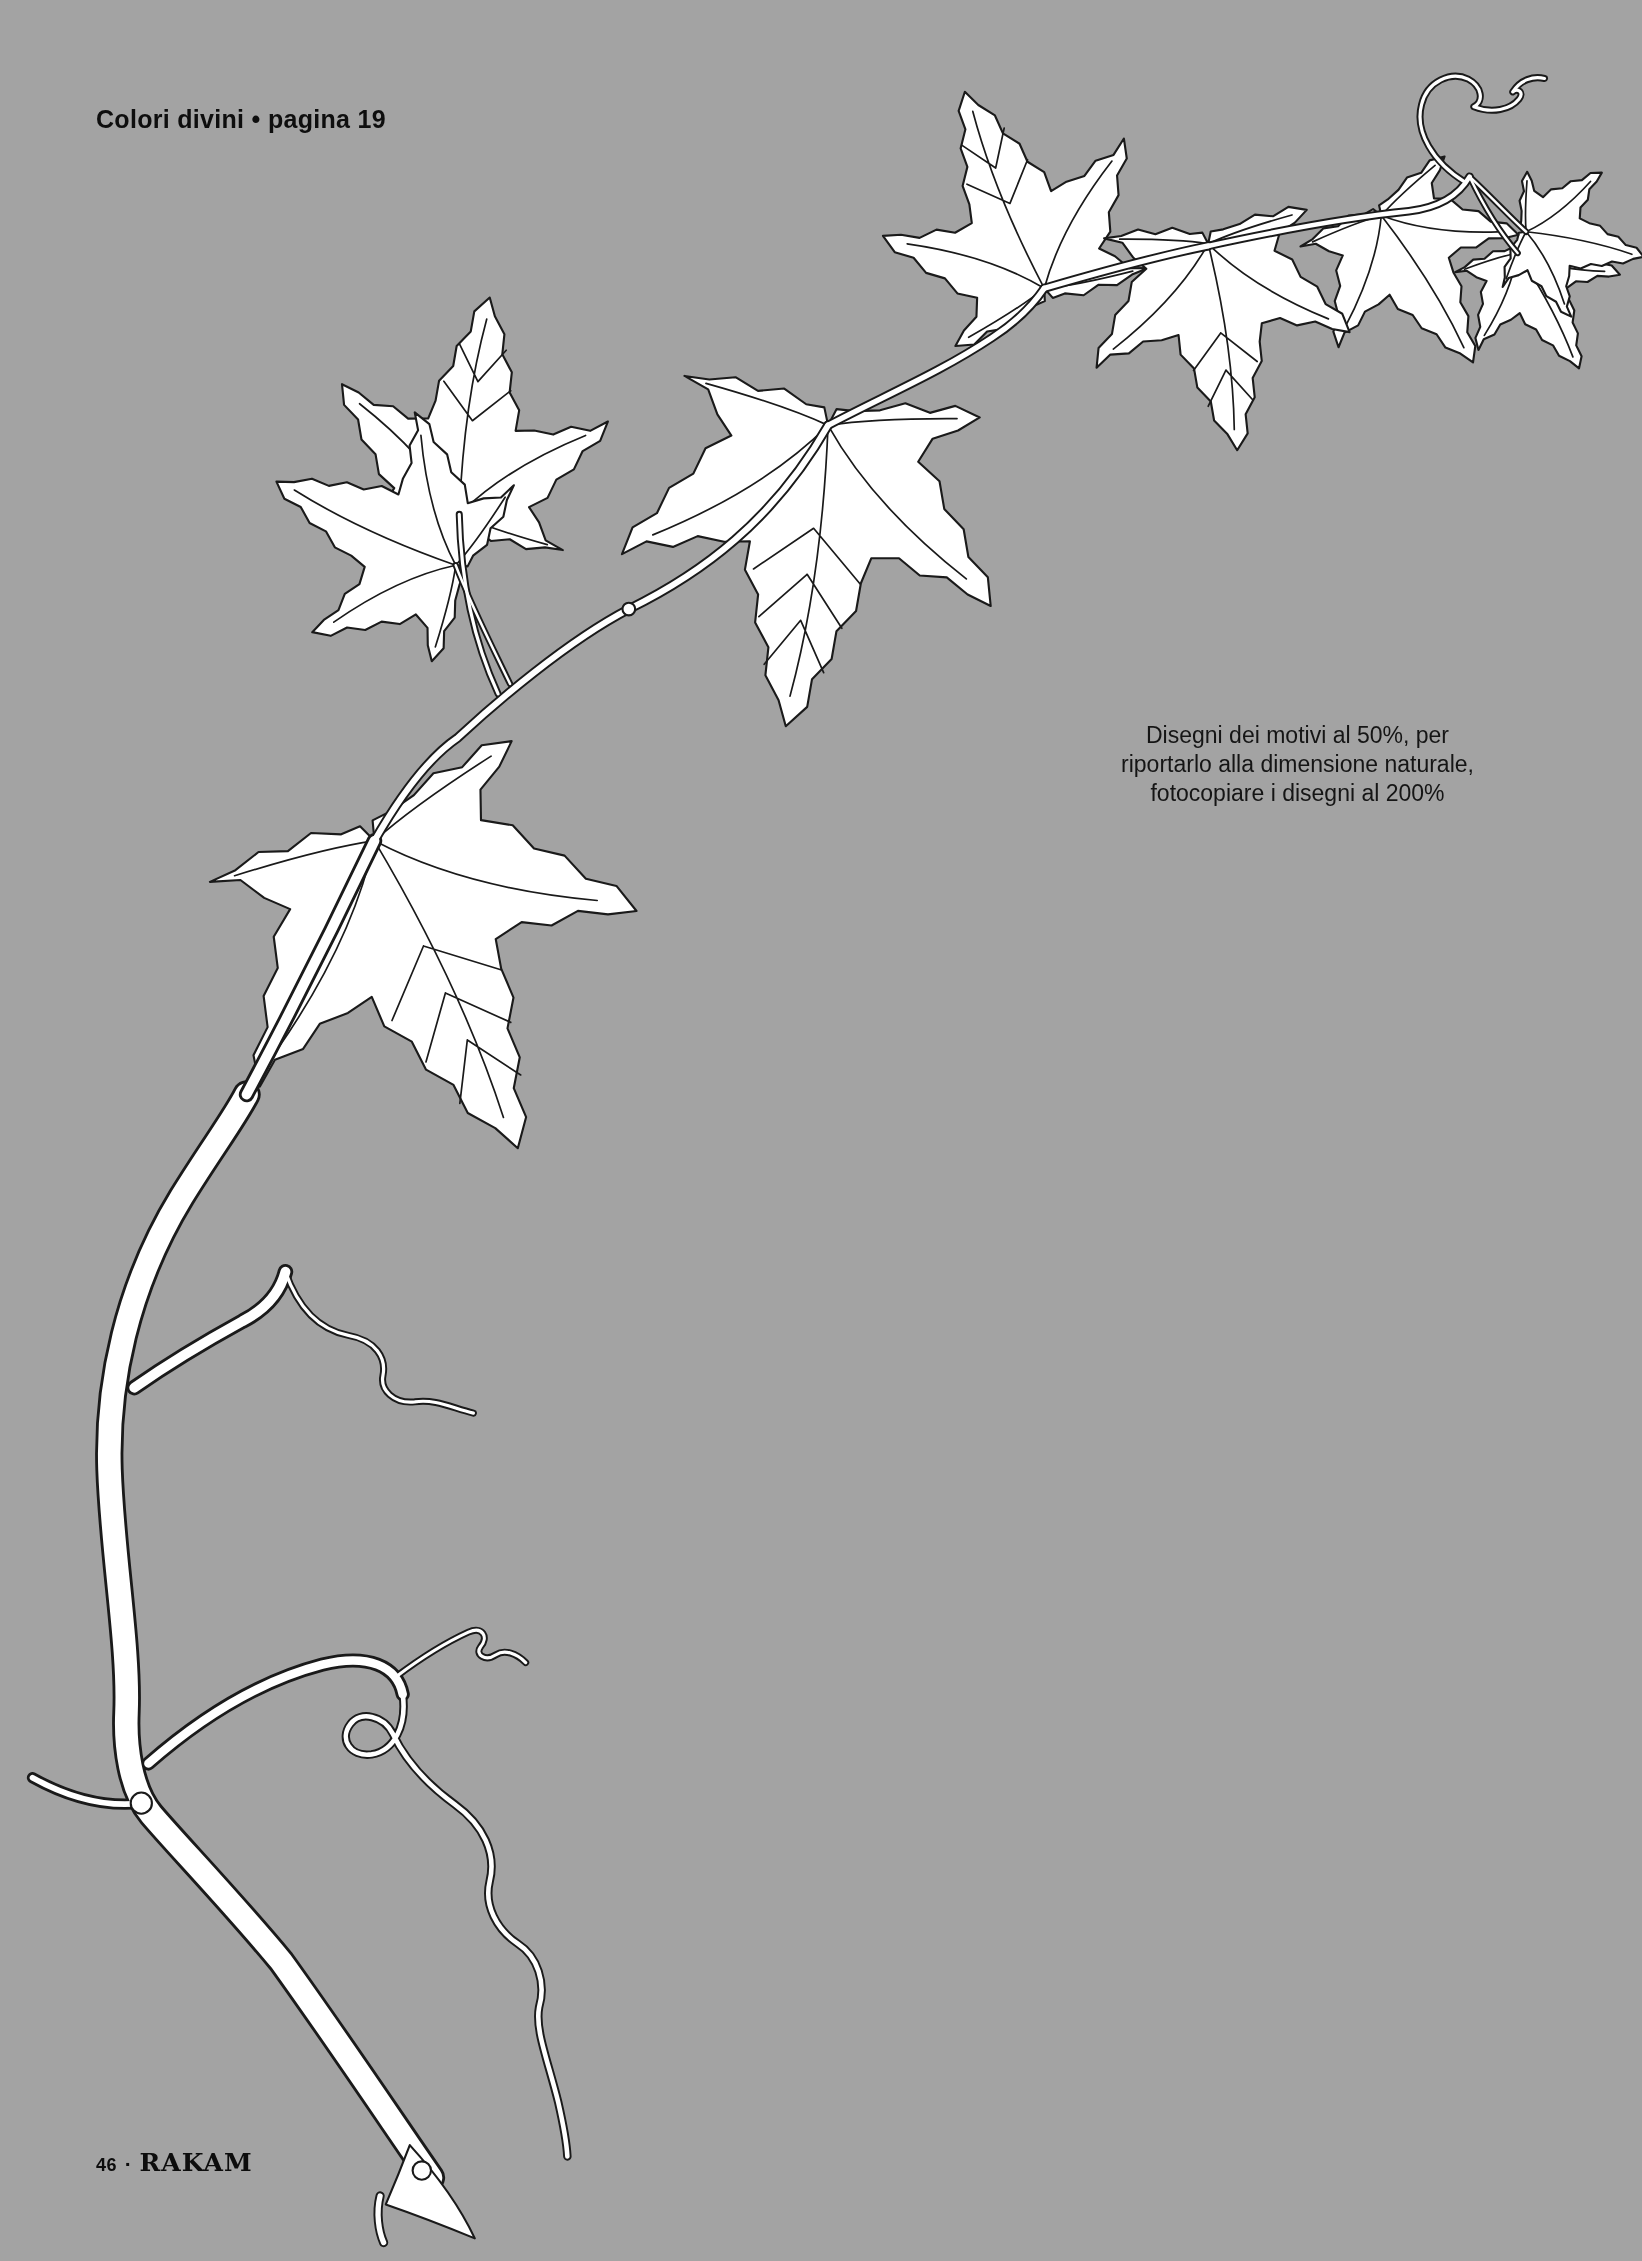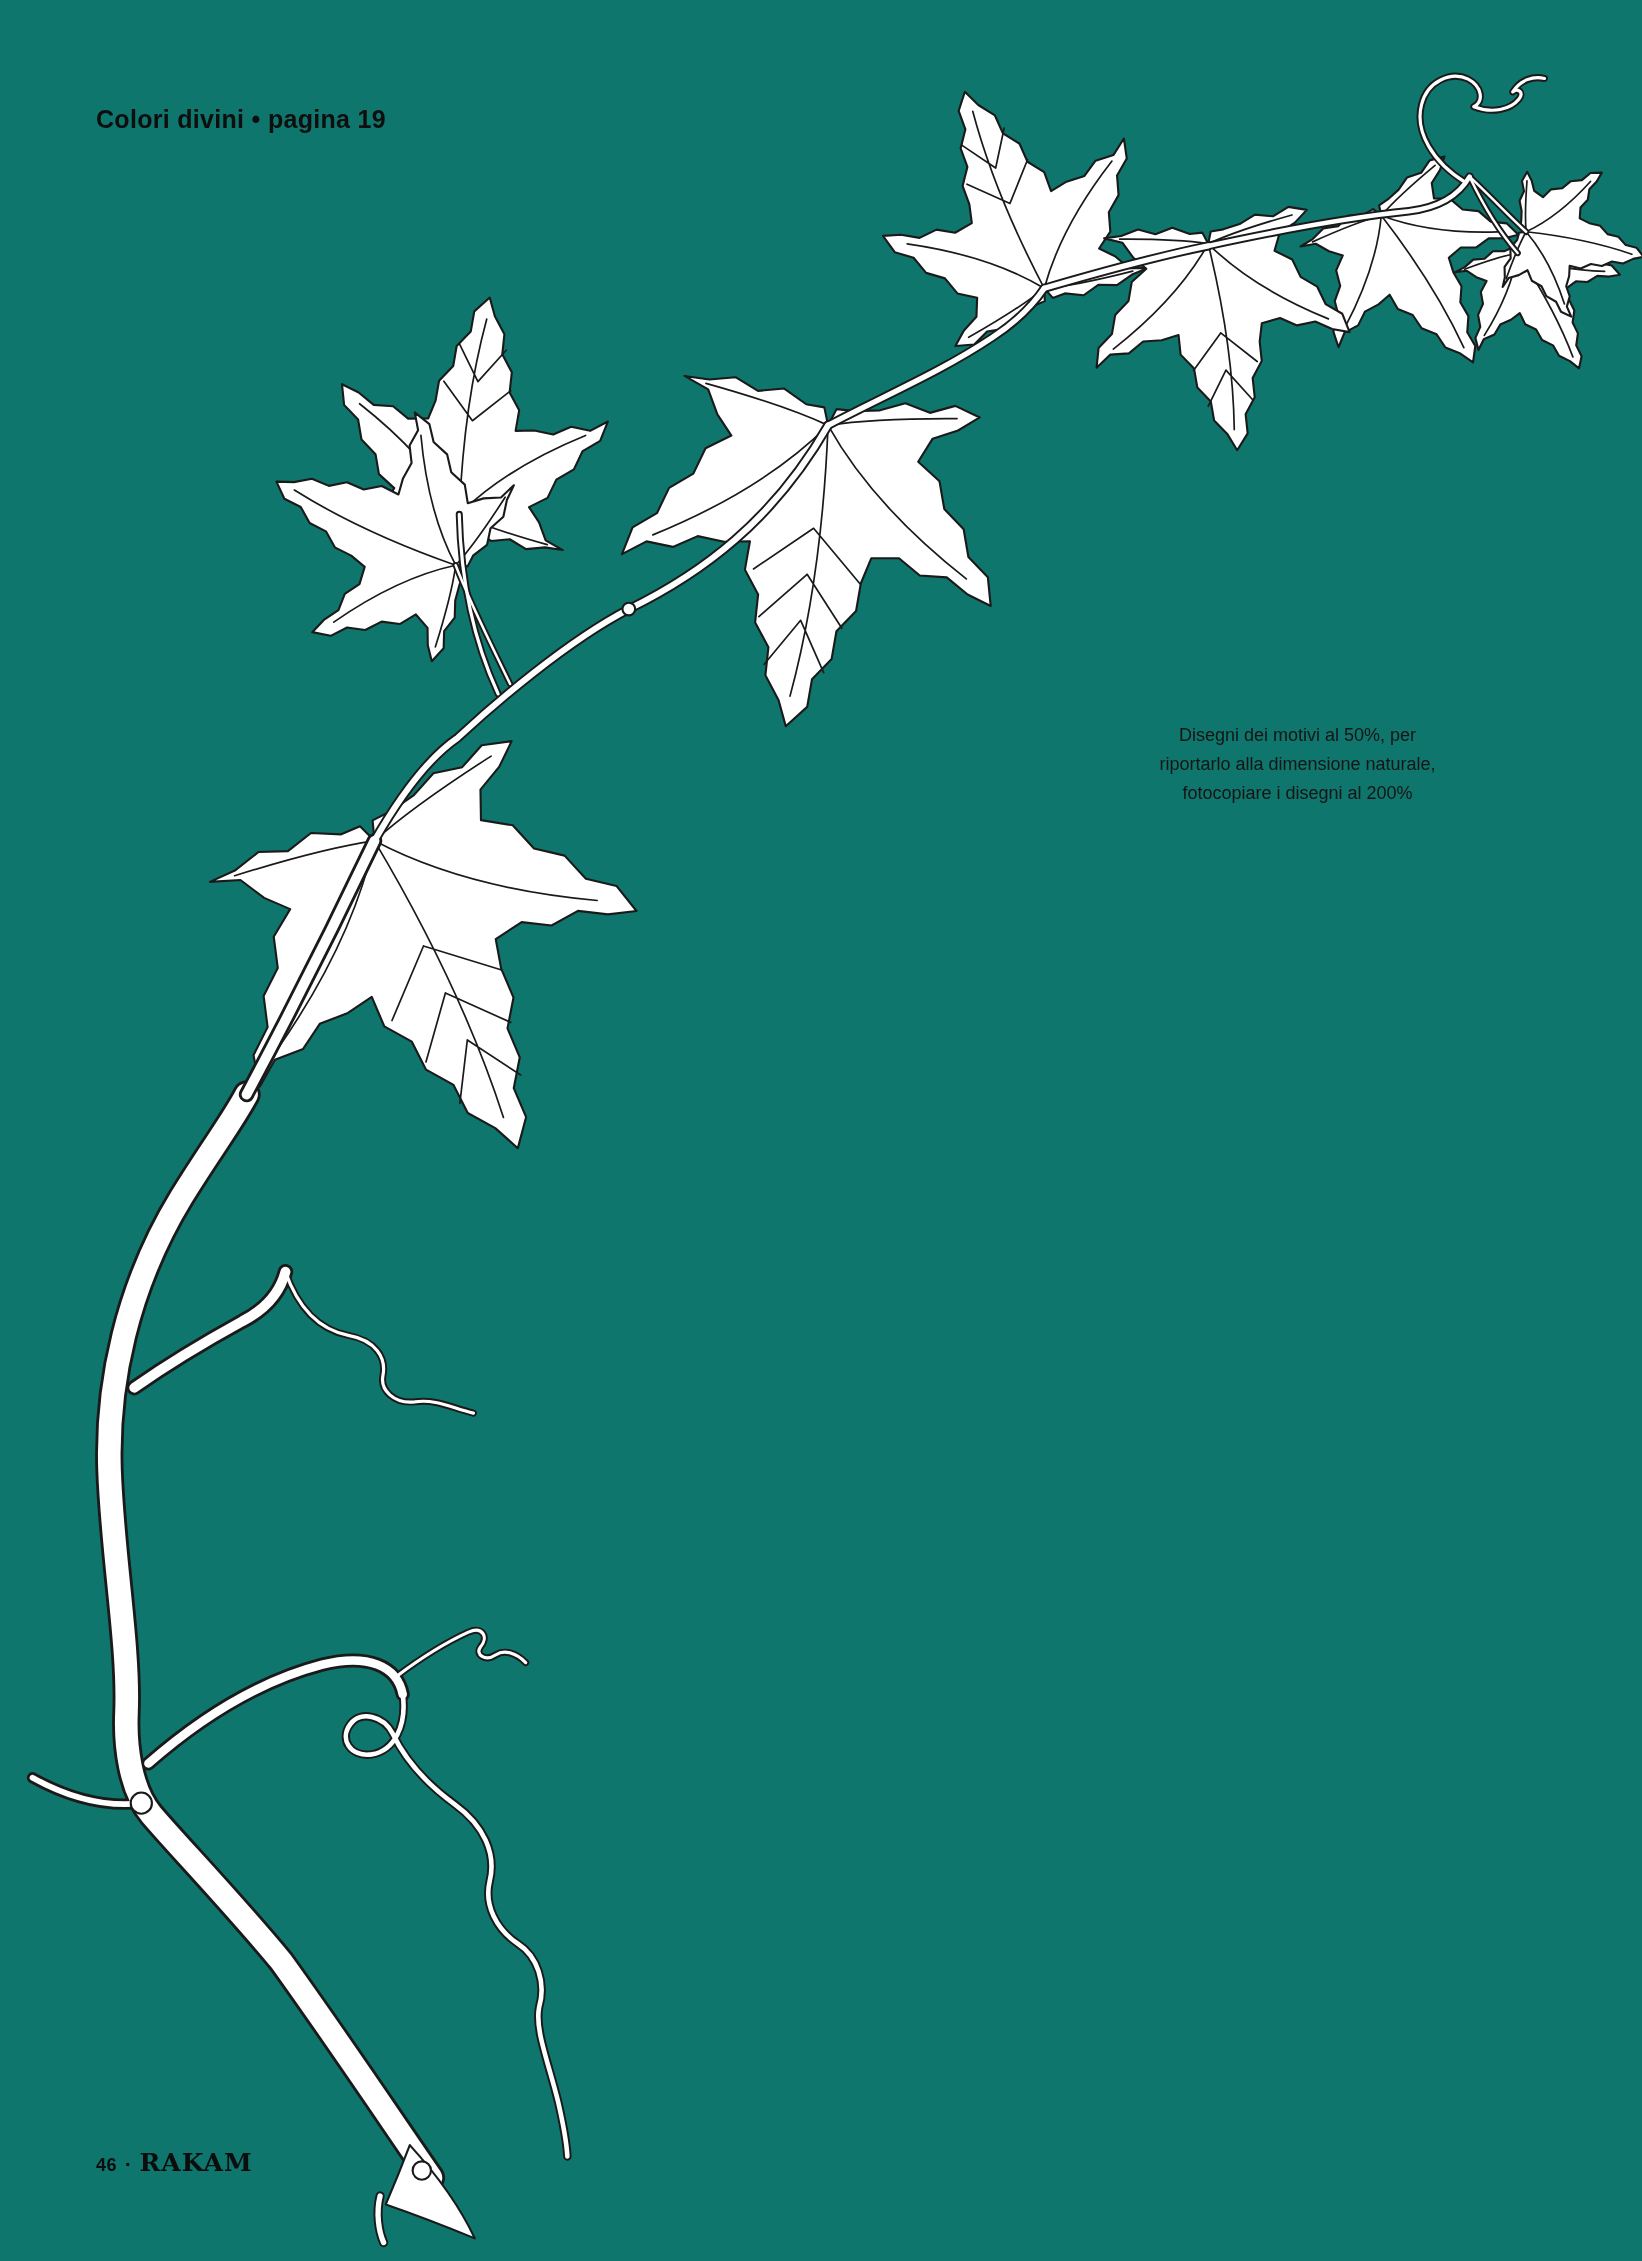--- a/index.html
+++ b/index.html
@@ -1,20 +1,20 @@
 <!DOCTYPE html>
 <html style="font-size:11.3px"><head>
 <meta charset="utf-8">
 <style>
   html,body{margin:0;padding:0;background:#ffffff;}
   .page{
     position:relative;
     width:1642px;
     height:2261px;
-    background:#0f766e;
+    background:#a3a3a3;
     overflow:hidden;
     font-family:"Liberation Sans","DejaVu Sans",sans-serif;
   }
   #vine{
     position:absolute;
     left:0;top:0;
     width:1642px;
     height:2261px;
     display:block;
   }
@@ -27,21 +27,21 @@
     letter-spacing:0.3px;
     color:#0e0e0e;
     white-space:nowrap;
   }
   .note{
     position:absolute;
     left:1050px;
     top:721px;
     width:495px;
     text-align:center;
-    font-size:18px;
+    font-size:23px;
     line-height:29px;
     font-weight:400;
     color:#151515;
   }
   .footer{
     position:absolute;
     left:96px;
     top:2148px;
     display:flex;
     align-items:baseline;

